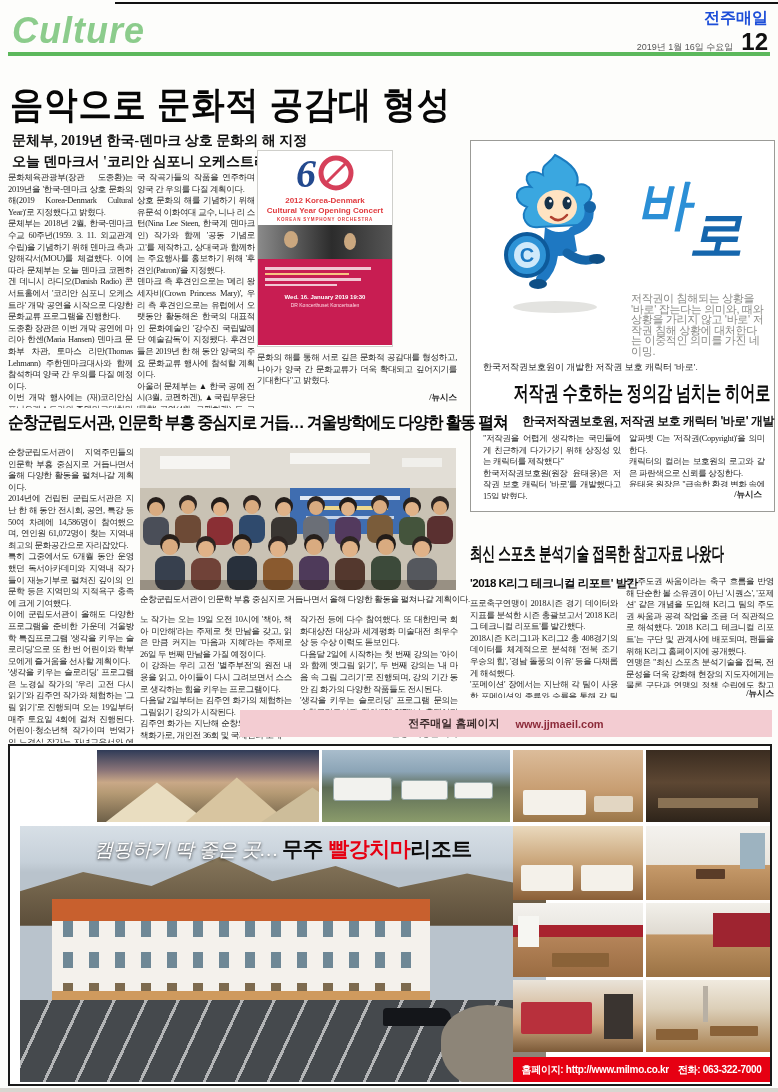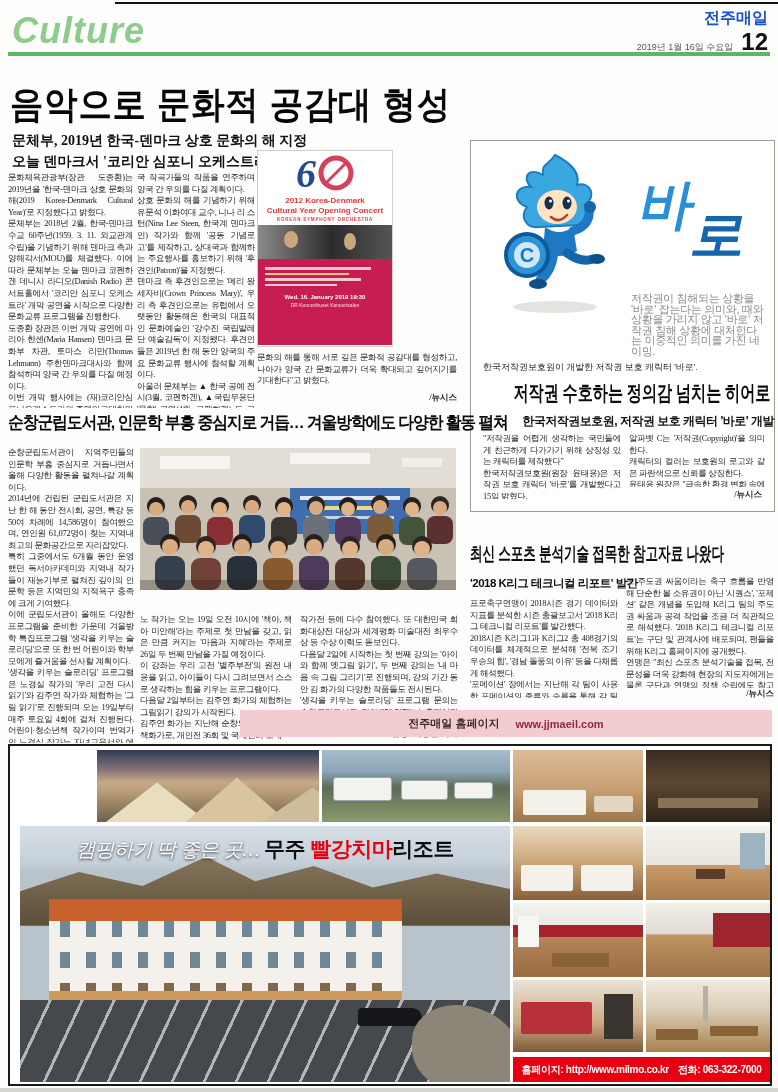--- a/index.html
+++ b/index.html
@@ -290,20 +290,21 @@
           <rect x="231" y="108" width="30" height="34" rx="9" fill="#3c4a3a"></rect>
         </g>
       <g>
           <circle cx="282" cy="98" r="10" fill="#2d2522"></circle>
           <circle cx="282" cy="101" r="8" fill="#e0b288"></circle>
           <rect x="267" y="110" width="30" height="32" rx="9" fill="#55585e"></rect>
         </g>
       <rect x="0" y="132" width="316" height="10" fill="rgba(40,30,20,0.3)"></rect>
     </svg>
   </div>
+  <div class="abs lib-cap" style="left:140px;top:594px;width:382px;">순창군립도서관이 인문학 부흥 중심지로 거듭나면서 올해 다양한 활동을 펼쳐나갈 계획이다.</div>
   <div class="col" style="left:140px;top:614px;width:152px;height:128px;">노 작가는 오는 19일 오전 10시에 '책아, 책아 미안해'라는 주제로 첫 만남을 갖고, 읽은 만큼 커지는 '마음과 지혜'라는 주제로 26일 두 번째 만남을 가질 예정이다.
 이 강좌는 우리 고전 '별주부전'의 원전 내용을 읽고, 아이들이 다시 그려보면서 스스로 생각하는 힘을 키우는 프로그램이다.
 다음달 2일부터는 김주연 화가의 체험하는 그림읽기 강의가 시작된다.
 김주연 화가는 지난해 순창의 명소를 그린 책화가로, 개인전 36회 및 국제전과 초대</div>
   <div class="col" style="left:300px;top:614px;width:158px;height:114px;">작가전 등에 다수 참여했다. 또 대한민국 회화대상전 대상과 세계평화 미술대전 최우수상 등 수상 이력도 돋보인다.
 다음달 2일에 시작하는 첫 번째 강의는 '아이와 함께 옛그림 읽기', 두 번째 강의는 '내 마음 속 그림 그리기'로 진행되며, 강의 기간 동안 김 화가의 다양한 작품들도 전시된다.
 '생각을 키우는 슬로리딩' 프로그램 문의는 순창군립도서관 전화(650-5678)나 홈페이지(lib.sunchang.go.kr)를 통해 가능하다.</div>
   <div class="byline" style="left:300px;top:728px;width:158px;">/순창=이양원 기자</div>
 
   <div class="abs serif-head kl-head" style="left:470px;top:541px;">최신 스포츠 분석기술 접목한 참고자료 나왔다</div>
@@ -333,21 +334,21 @@
       <div class="van" style="left:70%;top:45%;width:20%;height:20%;"></div>
     </div>
     <div class="ph ph-tentint" style="left:503px;top:4px;width:130px;height:72px;">
       <div class="bedw" style="left:8%;bottom:10%;width:48%;height:34%;"></div>
       <div class="bedw" style="left:62%;bottom:14%;width:30%;height:22%;background:#e2d6c2;"></div>
     </div>
     <div class="ph ph-kitdark" style="left:636px;top:4px;width:124px;height:72px;">
       <div style="position:absolute;left:10%;bottom:20%;width:80%;height:14%;background:#8a7254;"></div>
     </div>
 
-    <div class="ph ph-big" style="left:10px;top:80px;width:490px;height:256px;">
+    <div class="ph ph-big" style="left:10px;top:80px;width:490px;height:256px;padding-left:36px;">
       <div class="mtn"></div>
       <div class="bldg">
         <div class="roof"></div>
         <div class="winrow" style="top:8%;"></div>
         <div class="winrow" style="top:40%;"></div>
         <div class="winrow" style="top:72%;background:repeating-linear-gradient(90deg,#7d6a4e 0 10px,transparent 10px 26px);"></div>
         <div class="band"></div>
       </div>
       <div class="road">
           <div class="lines"></div>

